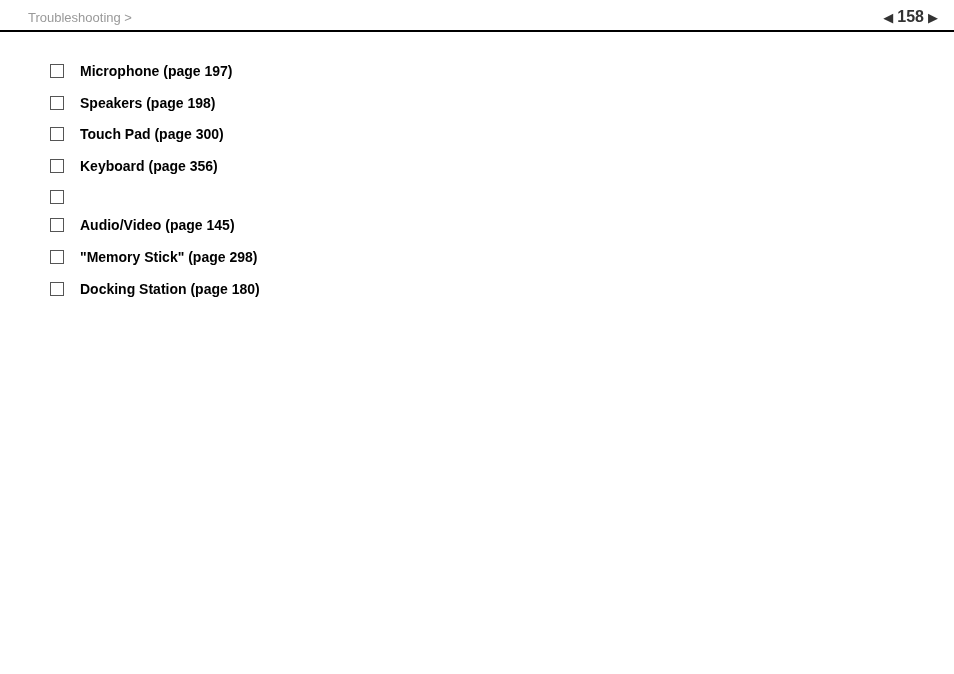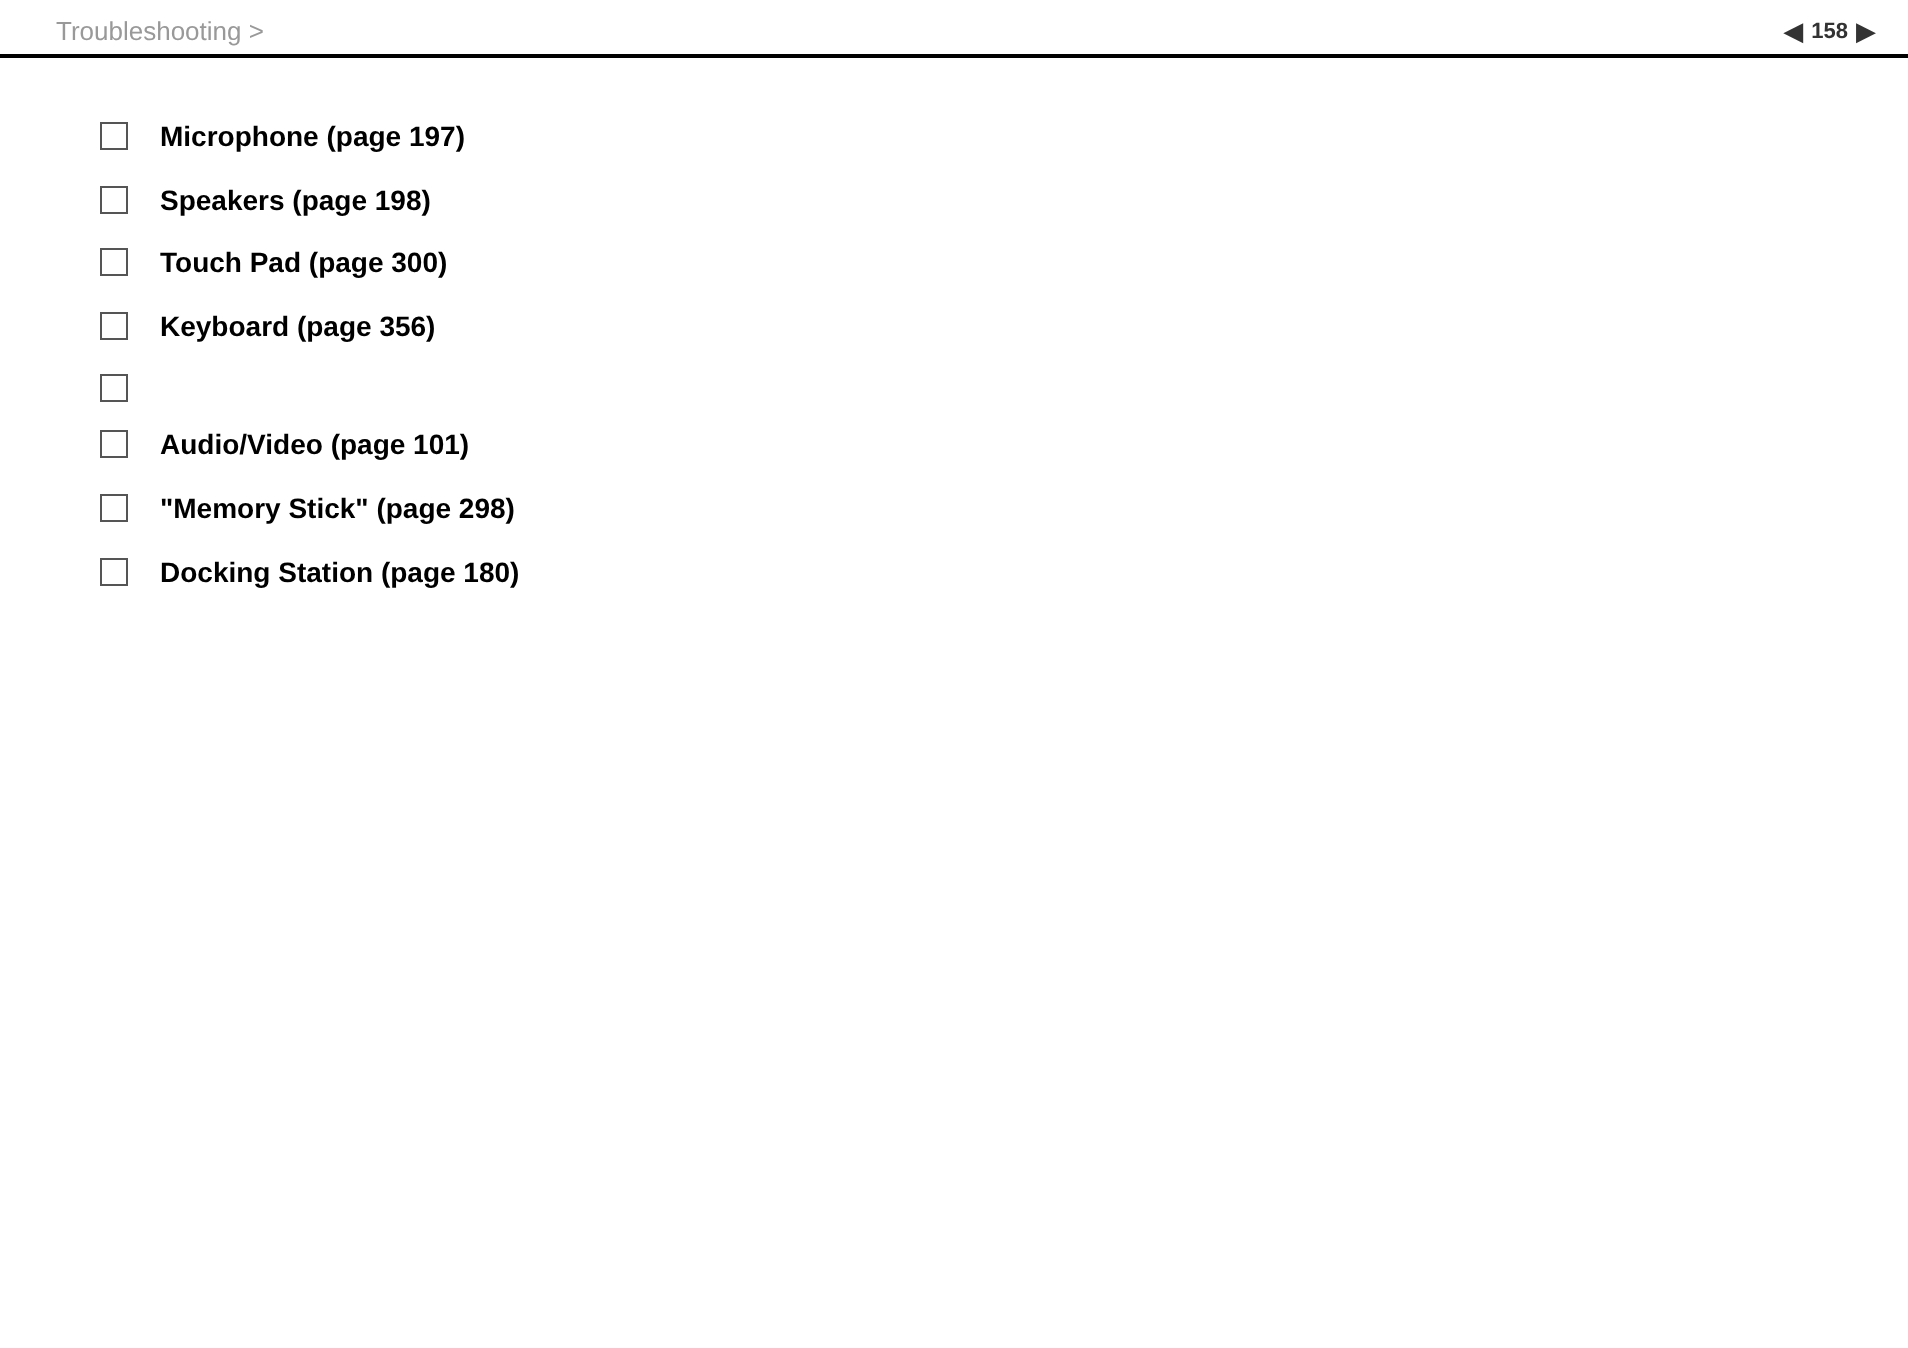--- a/index.html
+++ b/index.html
@@ -35,21 +35,21 @@
       align-items: center;
       gap: 4px;
     }
 
     .page-arrow {
       font-size: 13px;
       color: #333;
     }
 
     .page-number {
-      font-size: 11px;
+      font-size: 16px;
       font-weight: bold;
       color: #333;
     }
 
     .content {
       padding: 30px 40px 30px 50px;
     }
 
     .list-item {
       display: flex;
@@ -108,21 +108,21 @@
       </div>
       <div class="list-item">
         <div class="checkbox-icon"></div>
         <span class="item-text">Keyboard <a class="item-link" href="#">(page 356)</a></span>
       </div>
       <div class="list-item">
         <div class="checkbox-icon"></div>
       </div>
       <div class="list-item">
         <div class="checkbox-icon"></div>
-        <span class="item-text">Audio/Video <a class="item-link" href="#">(page 101)</a></span>
+        <span class="item-text">Audio/Video <a class="item-link" href="#">(page 145)</a></span>
       </div>
       <div class="list-item">
         <div class="checkbox-icon"></div>
         <span class="item-text">"Memory Stick" <a class="item-link" href="#">(page 298)</a></span>
       </div>
       <div class="list-item">
         <div class="checkbox-icon"></div>
         <span class="item-text">Docking Station <a class="item-link" href="#">(page 180)</a></span>
       </div>
     </div>

